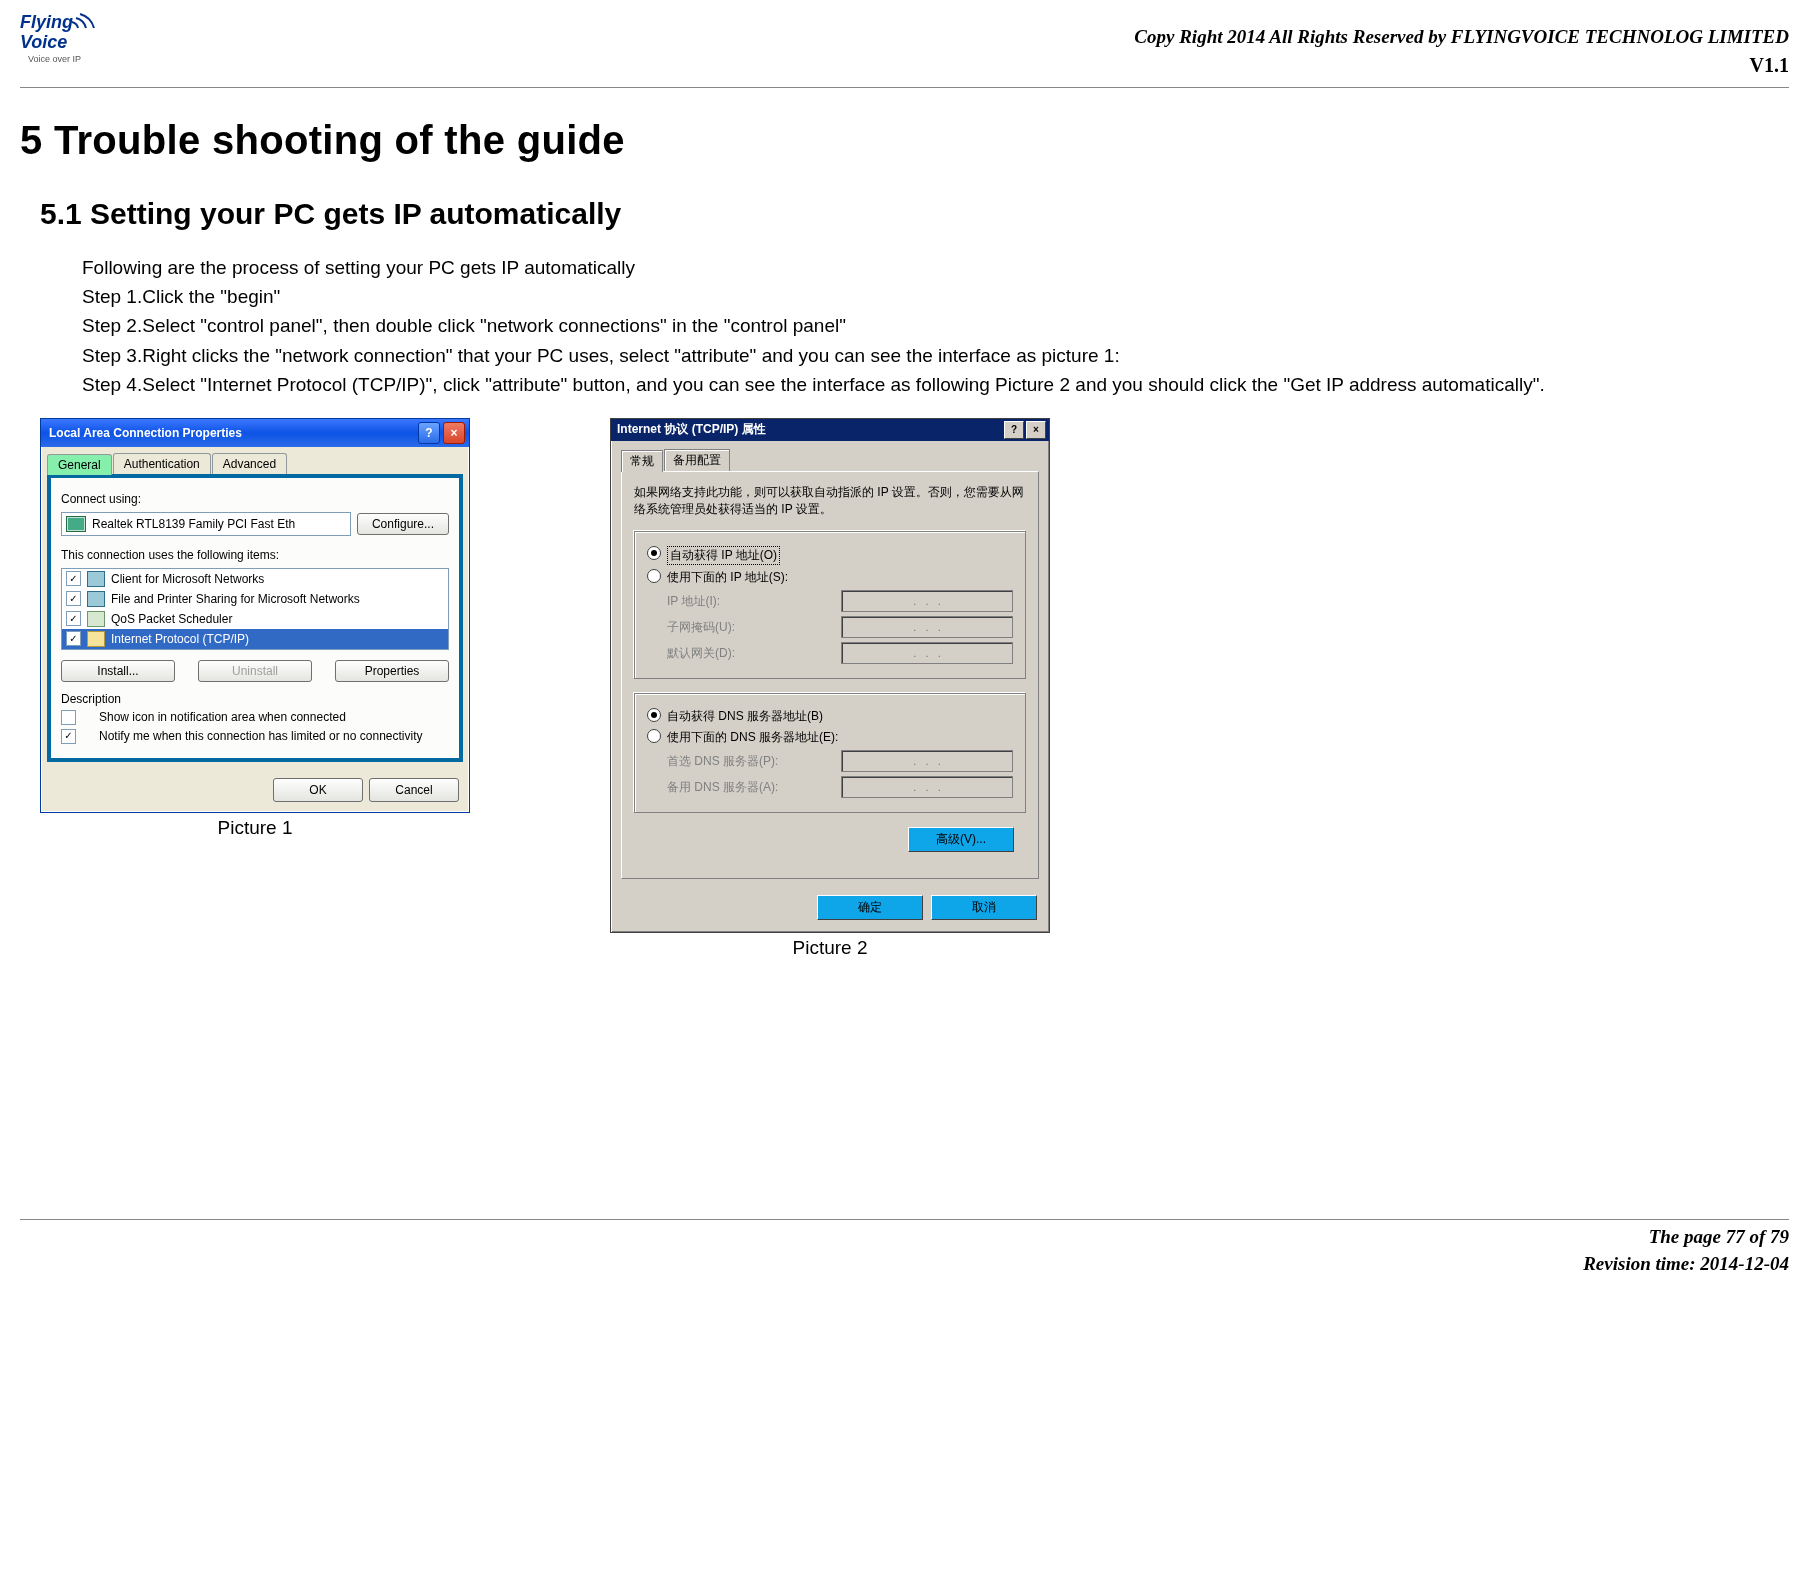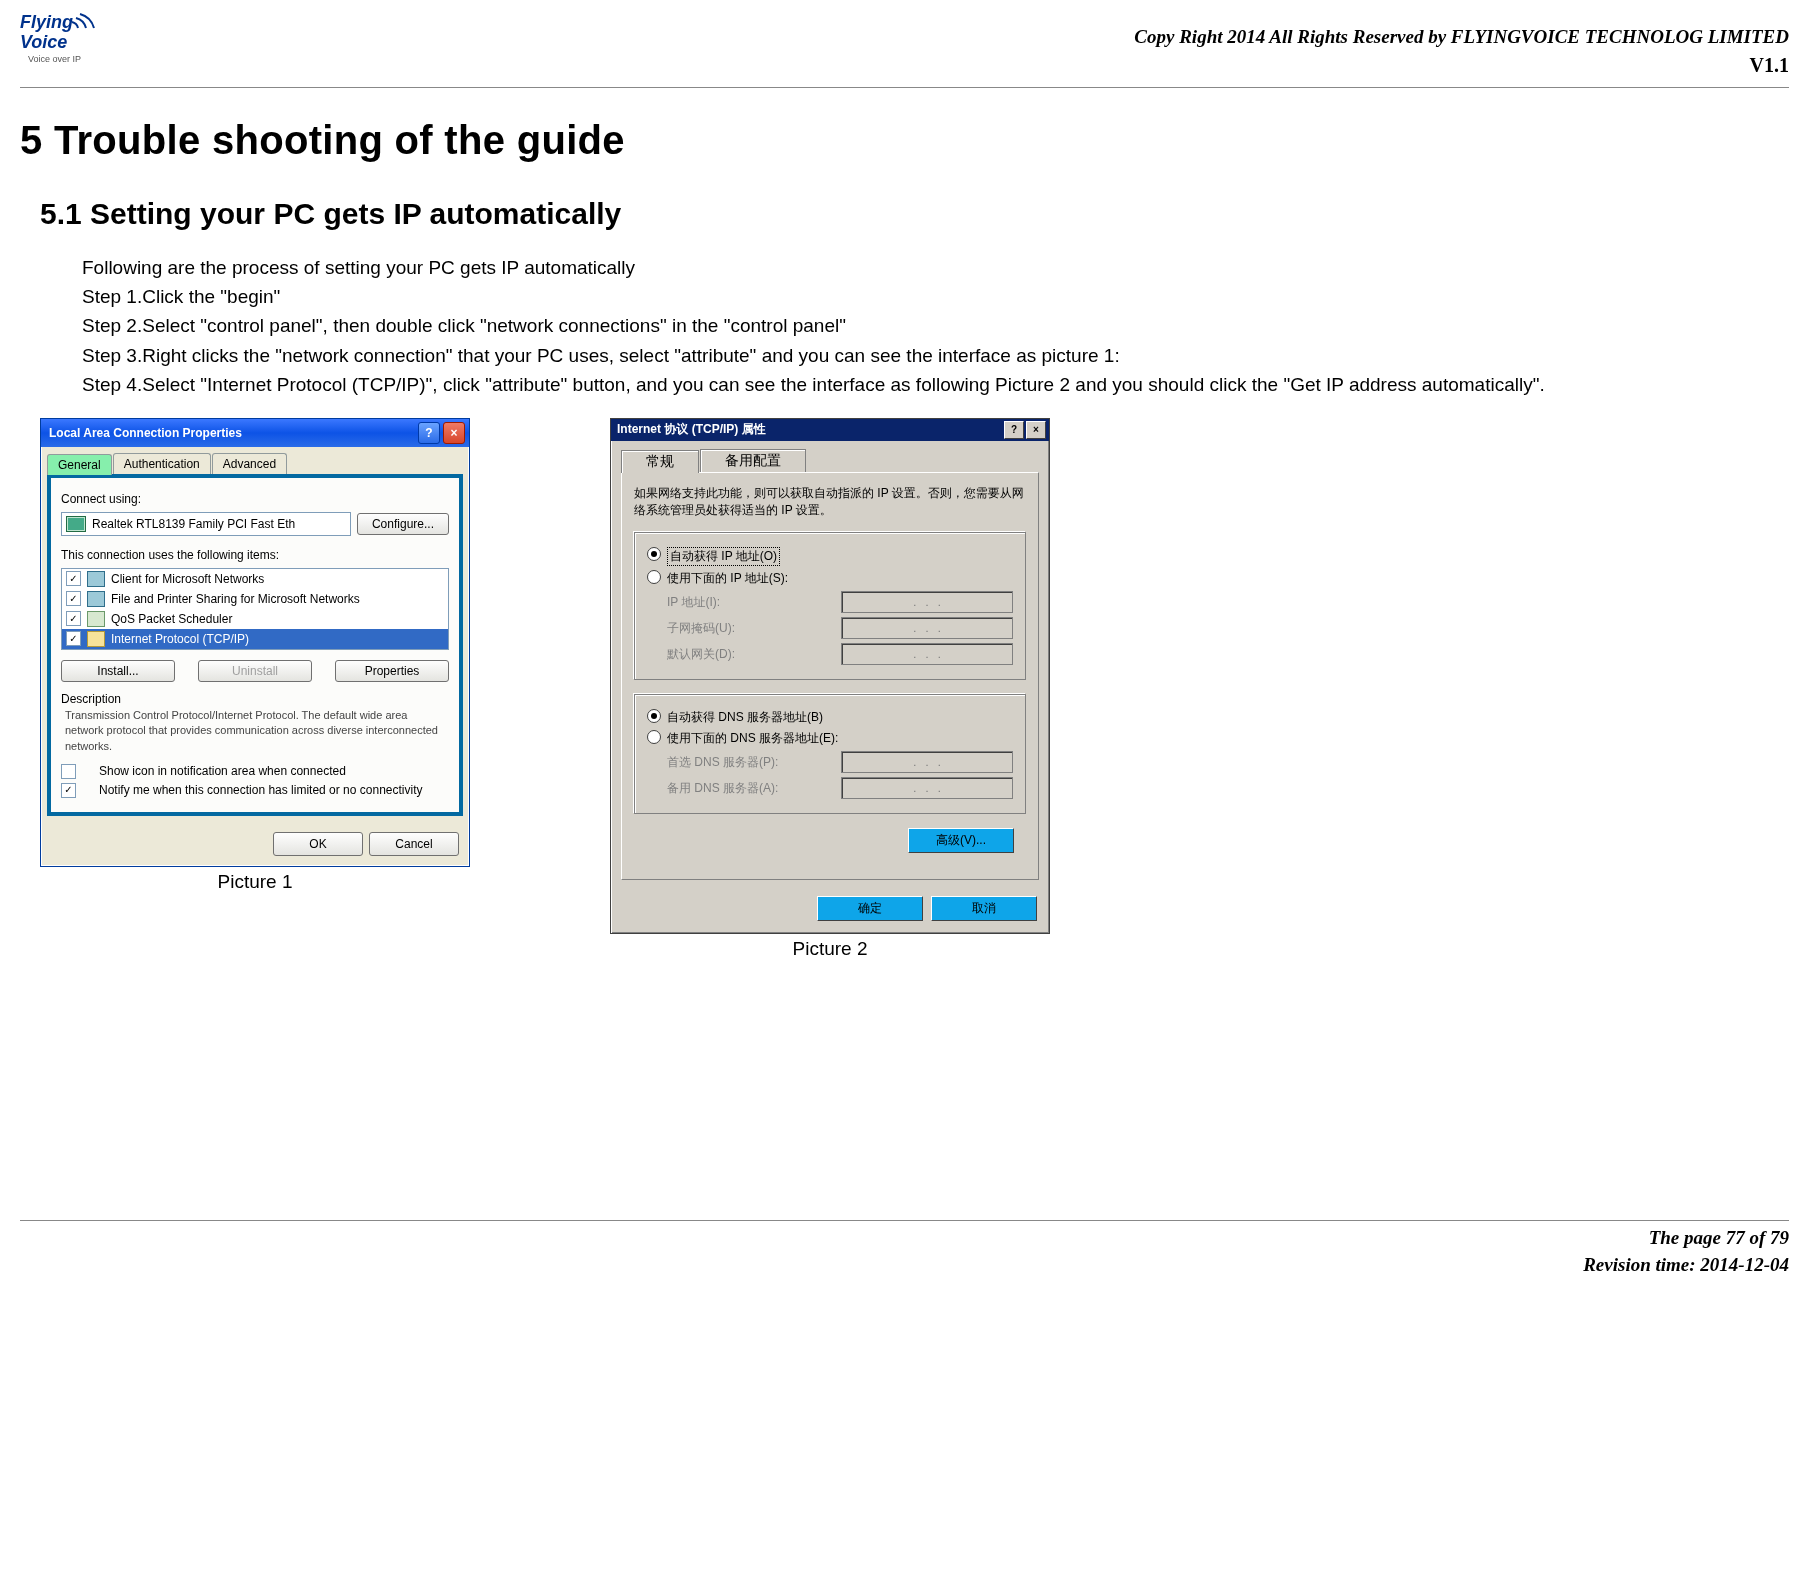--- a/index.html
+++ b/index.html
@@ -144,21 +144,21 @@
     box-sizing: border-box;
   }
   .cls-titlebar {
     height: 22px; background: #0a246a; color: #fff;
     display: flex; align-items: center; justify-content: space-between;
     padding: 0 3px 0 6px; font-weight: bold; font-size: 12px;
   }
   .cls-title-btns { display: flex; gap: 2px; }
   .cls-tbtn { width: 18px; height: 16px; background: #d4d0c8; border: 1px solid #fff; border-right-color:#404040; border-bottom-color:#404040; color:#000; font-size:10px; display:flex;align-items:center;justify-content:center; font-weight:bold; }
   .cls-tabs { display:flex; gap:1px; padding:8px 10px 0 10px; }
-  .cls-tab { border:1px solid #808080; border-bottom:none; background:#d4d0c8; padding:2px 24px; font-size:14px; position:relative; box-shadow: 1px 0 0 #fff inset, 0 1px 0 #fff inset; }
+  .cls-tab { border:1px solid #808080; border-bottom:none; background:#d4d0c8; padding:2px 8px; font-size:12px; position:relative; box-shadow: 1px 0 0 #fff inset, 0 1px 0 #fff inset; }
   .cls-tab.active { top:1px; background:#d4d0c8; z-index:2; }
   .cls-panel { border:1px solid #fff; border-right-color:#808080; border-bottom-color:#808080; margin:0 10px 10px 10px; padding:12px 12px 16px 12px; }
   .cls-note { font-size:12px; line-height:1.4; margin-bottom:14px; }
   .cls-groupbox { border:1px solid #808080; box-shadow: 1px 1px 0 #fff inset, -1px -1px 0 #fff; padding:10px 12px; margin-bottom:14px; }
   .cls-radio-line { display:flex; align-items:flex-start; gap:6px; font-size:12px; margin:4px 0; }
   .radio { width:12px; height:12px; border-radius:50%; border:1px solid #404040; background:#fff; display:inline-flex; align-items:center; justify-content:center; }
   .radio .dot { width:6px; height:6px; border-radius:50%; background:#000; }
   .dotted-focus { border:1px dotted #000; padding:0 2px; }
   .ip-row { display:flex; align-items:center; justify-content:space-between; margin:4px 0 4px 20px; font-size:12px; color:#808080; }
   .ip-field { display:flex; align-items:center; justify-content:space-evenly; width:170px; height:20px; background:#fff; border:1px solid #808080; box-shadow: 1px 1px 0 #404040 inset; color:#777; font-size:11px; }
@@ -261,21 +261,20 @@
               <span class="mini-icon yellow"></span>
               <span>Internet Protocol (TCP/IP)</span>
             </div>
           </div>
           <div class="btn-row">
             <div class="mini-btn">Install...</div>
             <div class="mini-btn disabled">Uninstall</div>
             <div class="mini-btn">Properties</div>
           </div>
           <div class="grp-title">Description</div>
-          <div class="desc-box">Transmission Control Protocol/Internet Protocol. The default wide area network protocol that provides communication across diverse interconnected networks.</div>
           <div class="chk-line">
             <span class="chk"></span>
             <span>Show icon in notification area when connected</span>
           </div>
           <div class="chk-line">
             <span class="chk">✓</span>
             <span>Notify me when this connection has limited or no connectivity</span>
           </div>
         </div>
         <div class="dialog-foot">

